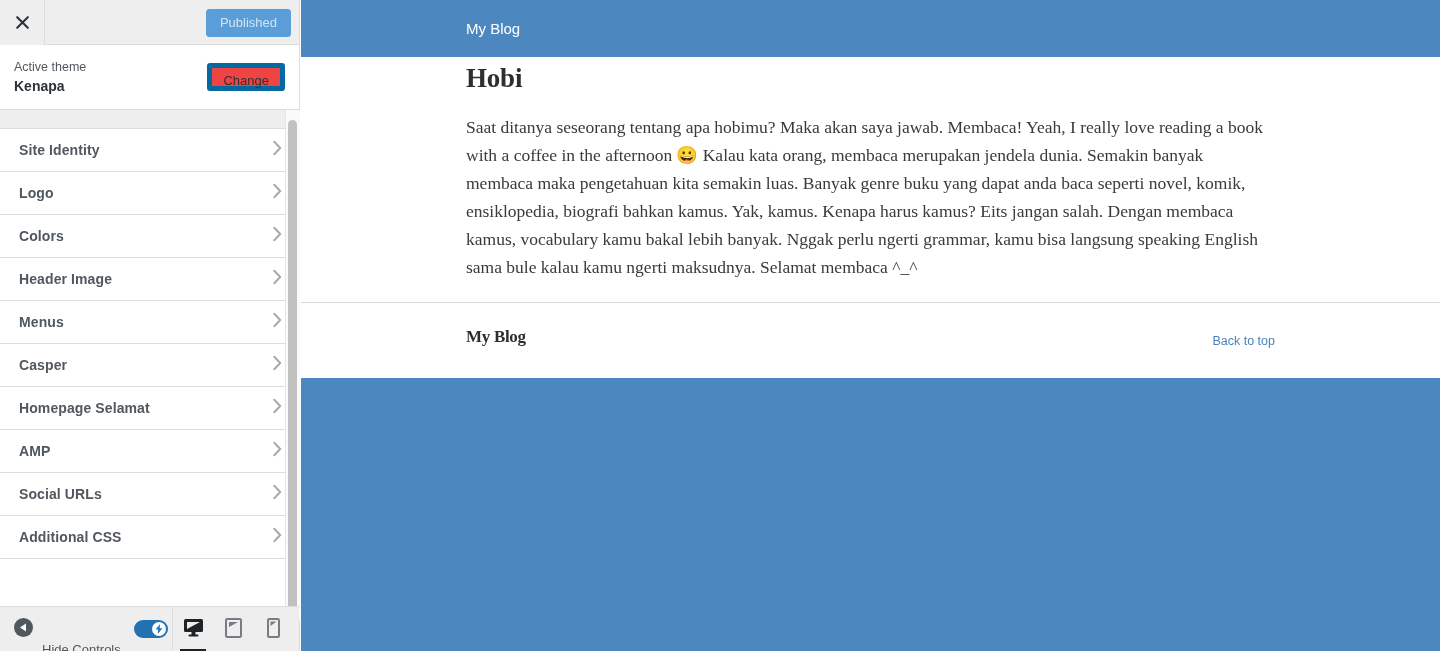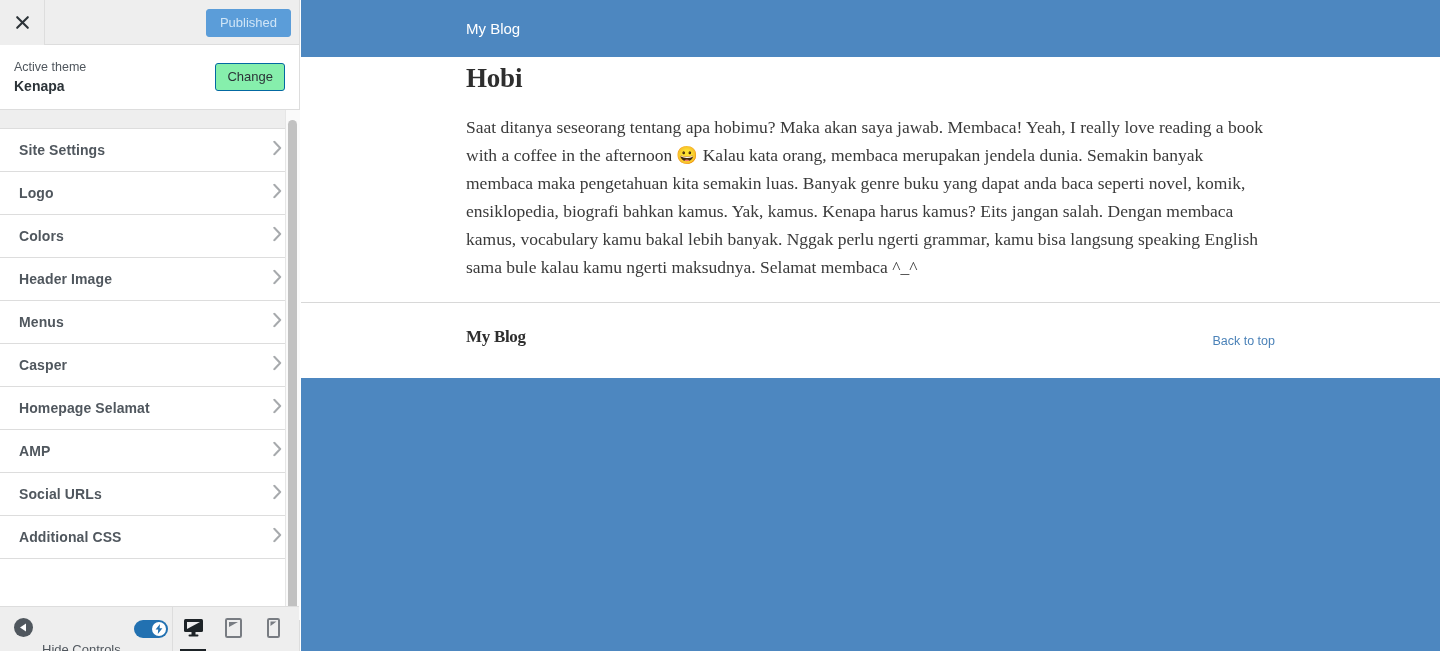--- a/index.html
+++ b/index.html
@@ -58,22 +58,22 @@
     display: flex; align-items: center;
     padding: 0 14px;
     position: relative;
   }
   #theme-meta { display: flex; flex-direction: column; gap: 2px; }
   #theme-label { font-size: 12.5px; color: #50575e; line-height: 1.3; }
   #theme-name { font-size: 14px; color: #2c3338; font-weight: bold; line-height: 1.3; }
   #change-theme-btn {
     position: absolute; right: 14px; top: 18px;
     height: 28px; padding: 0 11px;
-    background: #86efac;
-    border: 1px solid #0369a1;
+    background: #ef4444;
+    border: 5px solid #0369a1;
     border-radius: 3px;
     font-size: 13px; color: #2c3338;
     line-height: 26px;
     cursor: pointer;
   }
 
   
   #panel-gap { height: 18px; min-height: 18px; background: #eeeeee; }
 
   
@@ -253,21 +253,21 @@
         <span id="theme-label">Active theme</span>
         <span id="theme-name">Kenapa</span>
       </div>
       <button id="change-theme-btn">Change</button>
     </div>
 
     <div id="panel-gap"></div>
 
     <div id="panel-list">
         <div class="panel-item">
-          <span class="panel-item-label">Site Settings</span>
+          <span class="panel-item-label">Site Identity</span>
           <span class="panel-chevron"><svg width="9" height="15" viewBox="0 0 9 15" aria-hidden="true">
               <path d="M1.3 1.3 L7.2 7.5 L1.3 13.7" fill="none" stroke="#a7aaad" stroke-width="2" stroke-linecap="round" stroke-linejoin="round"></path>
             </svg></span>
         </div>
         <div class="panel-item">
           <span class="panel-item-label">Logo</span>
           <span class="panel-chevron"><svg width="9" height="15" viewBox="0 0 9 15" aria-hidden="true">
               <path d="M1.3 1.3 L7.2 7.5 L1.3 13.7" fill="none" stroke="#a7aaad" stroke-width="2" stroke-linecap="round" stroke-linejoin="round"></path>
             </svg></span>
         </div>

